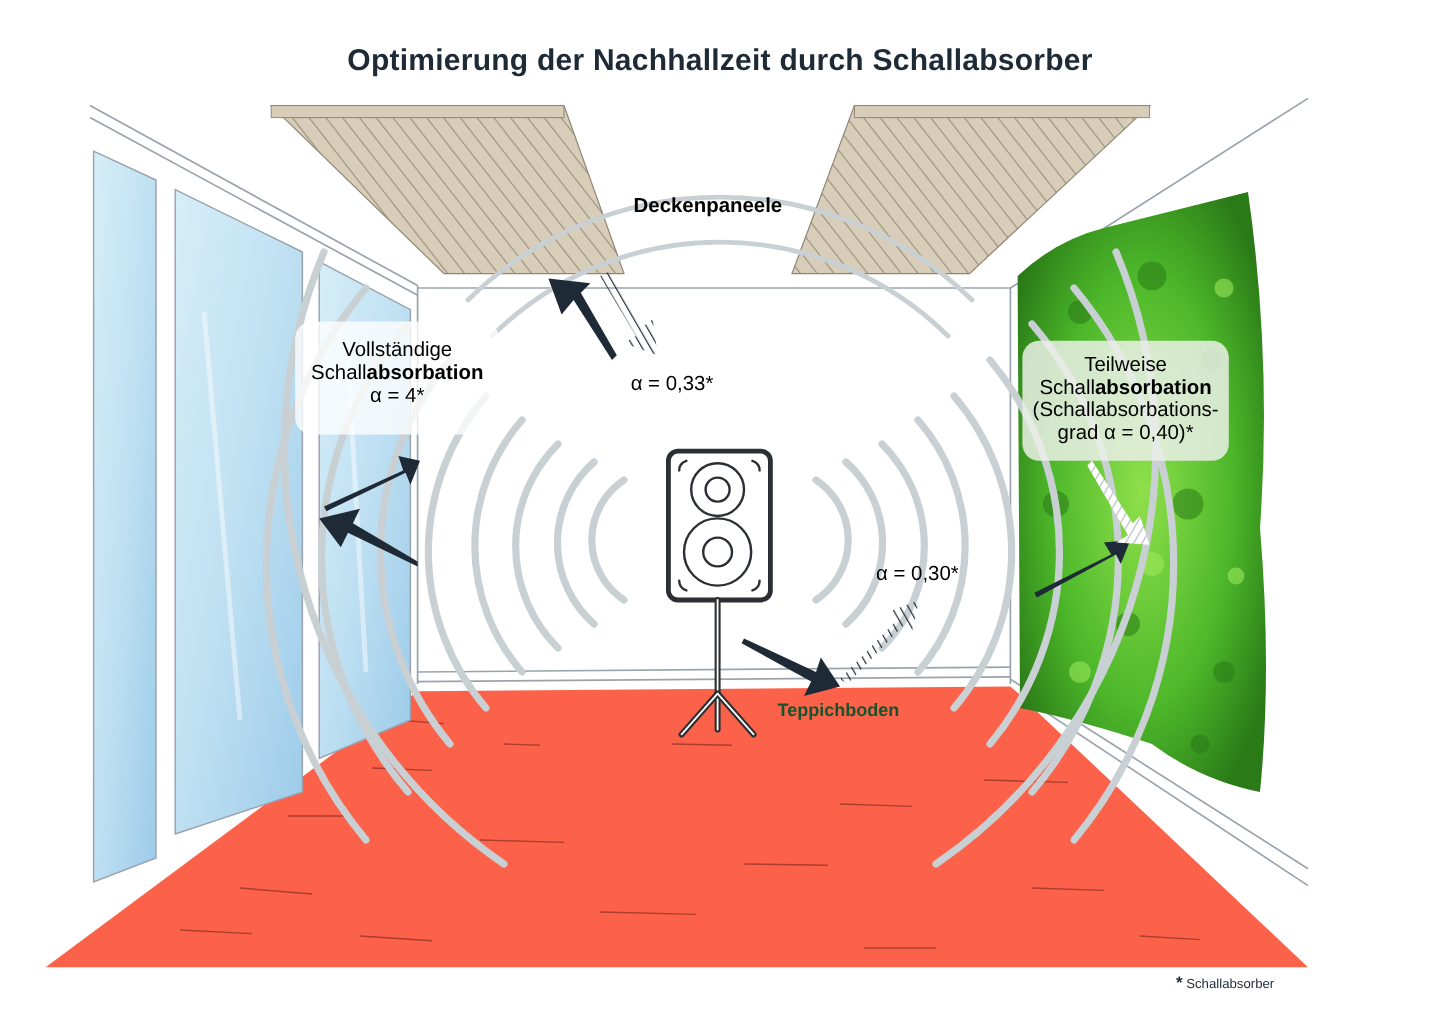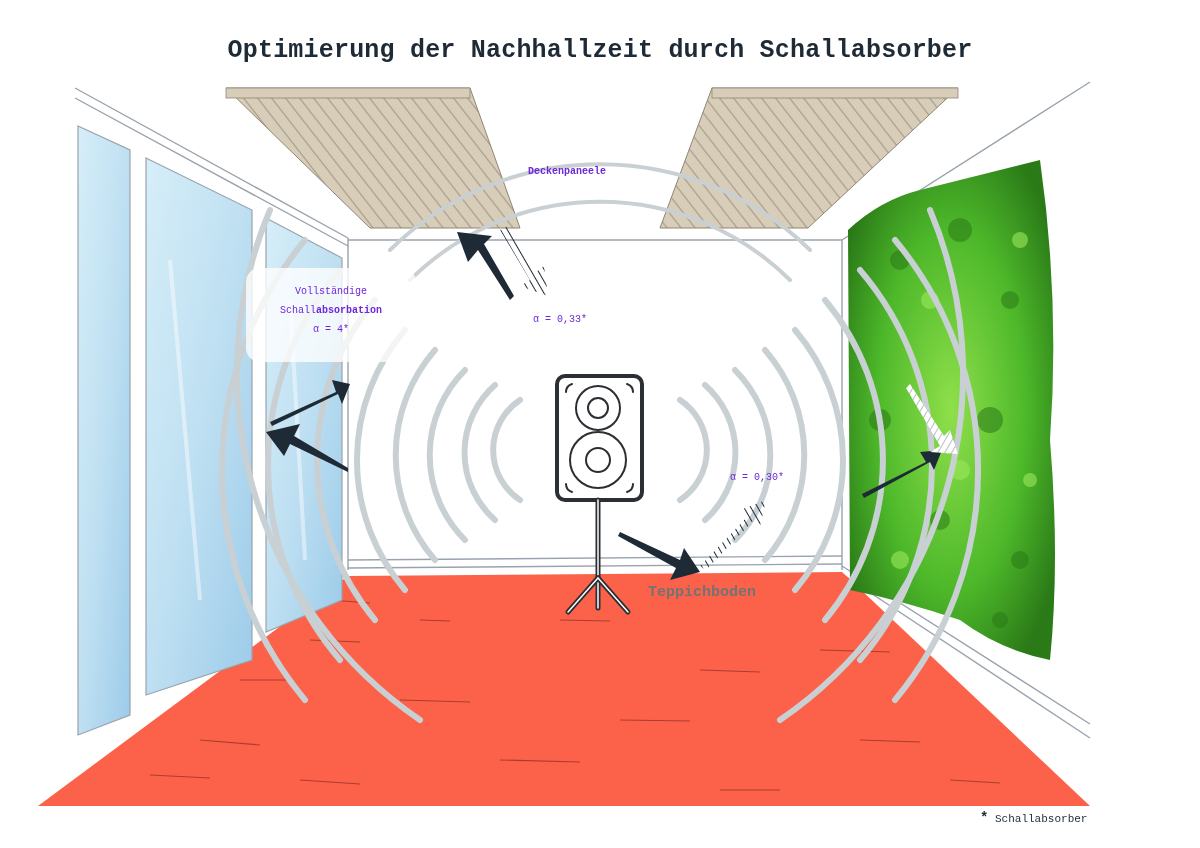--- a/index.html
+++ b/index.html
@@ -1,22 +1,22 @@
 <!DOCTYPE html>
 <html><head>
 <meta charset="utf-8">
 <style>
   html, body { margin: 0; padding: 0; background: #ffffff; }
   body { width: 1200px; height: 848px; position: relative; overflow: hidden; font-family: "Liberation Sans", sans-serif; }
-  #stage { position: absolute; left: 0; top: 0; width: 1200px; height: 848px; font-family: Liberation Mono, monospace; }
+  #stage { position: absolute; left: 0; top: 0; width: 1200px; height: 848px; }
   .title { position: absolute; left: 0; width: 1200px; top: 36px; text-align: center; font-weight: bold; font-size: 25px; color: #1e2a36; letter-spacing: 0.2px; }
-  .label { position: absolute; color: #6d28d9; font-size: 10px; text-align: center; line-height: 19px; }
+  .label { position: absolute; color: #000000; font-size: 17px; text-align: center; line-height: 19px; }
   .bubble { position: absolute; background: rgba(255,255,255,0.78); border-radius: 14px; }
   .bold { font-weight: bold; }
-  .floor-label { position: absolute; color: #737373; font-weight: bold; font-size: 15px; }
+  .floor-label { position: absolute; color: #14532d; font-weight: bold; font-size: 15px; }
   .footnote { position: absolute; font-size: 11px; color: #1e2a36; }
   .footnote .star { font-size: 14px; font-weight: bold; }
 </style>
 </head>
 <body>
 
 <div id="stage">
   <svg width="1200" height="848" viewBox="0 0 1200 848" xmlns="http://www.w3.org/2000/svg">
     <defs>
       <linearGradient id="glass" x1="0" y1="0" x2="1" y2="1">
@@ -189,20 +189,28 @@
   
   <div class="bubble" style="left:246px; top:268px; width:170px; height:94px;">
     <div class="label" style="left:0; top:14px; width:170px;">
       <div>Vollständige</div>
       <div><span>Schall</span><span class="bold">absorbation</span></div>
       <div>α = 4*</div>
     </div>
   </div>
 
   
+  <div class="bubble" style="left:852px; top:284px; width:172px; height:100px; background:rgba(235,240,232,0.85);">
+    <div class="label" style="left:0; top:10px; width:172px;">
+      <div>Teilweise</div>
+      <div><span>Schall</span><span class="bold">absorbation</span></div>
+      <div>(Schallabsorbations-</div>
+      <div>grad α = 0,40)*</div>
+    </div>
+  </div>
 
   
   <div class="label" style="left:730px; top:468px; width:80px; text-align:left;">α = 0,30*</div>
   <div class="floor-label" style="left:648px; top:584px;">Teppichboden</div>
 
   
   <div class="footnote" style="left:980px; top:810px;">
     <span class="star">*</span>
     <span>Schallabsorber</span>
   </div>

